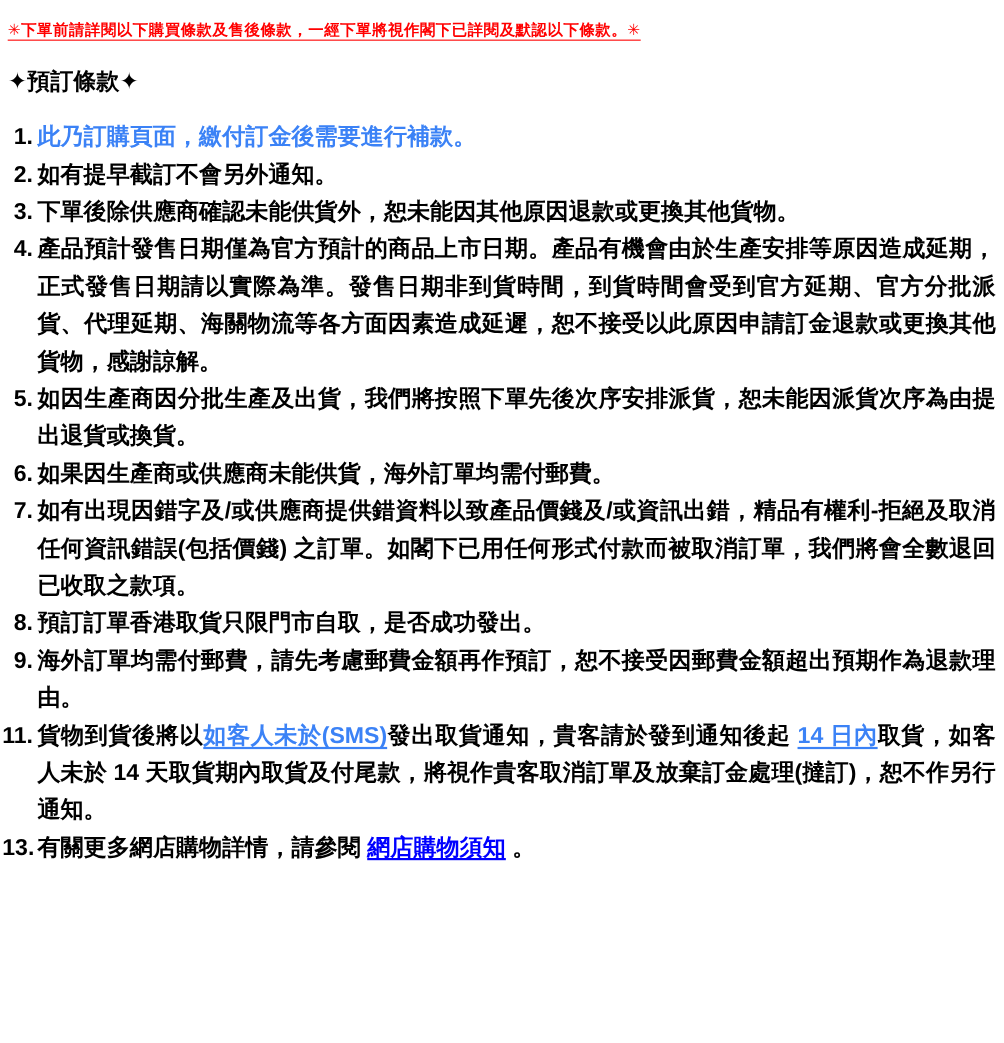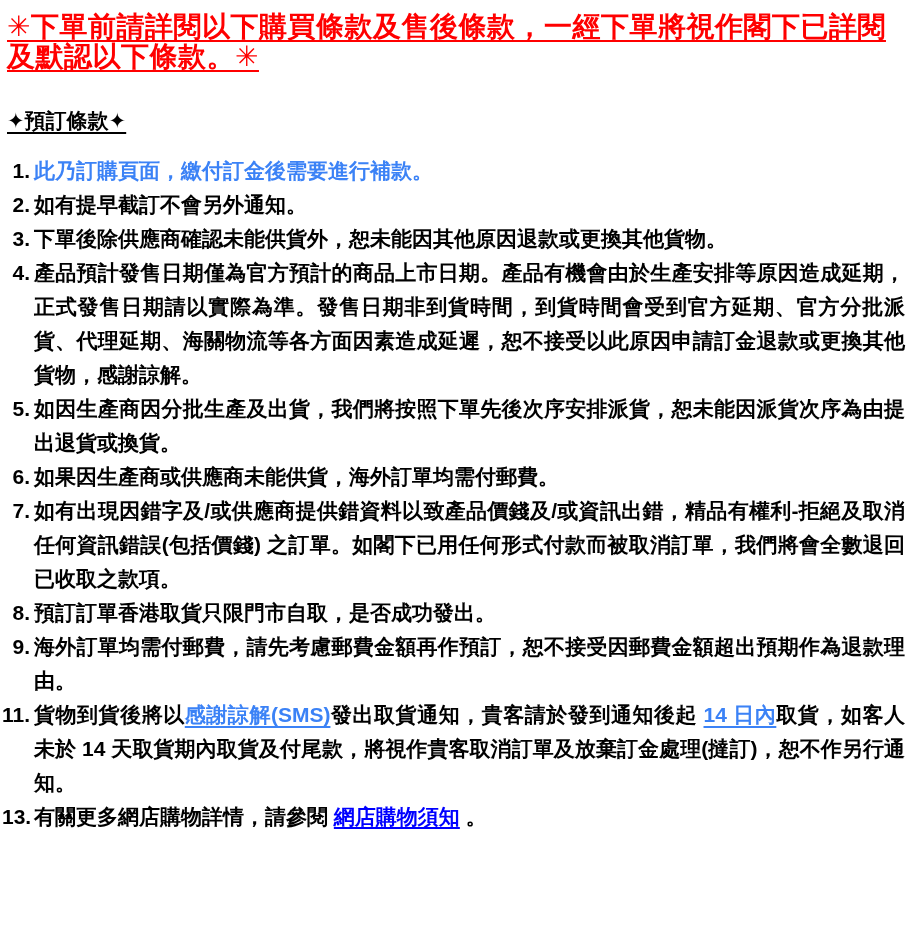--- a/index.html
+++ b/index.html
@@ -10,34 +10,33 @@
   body {
     width: 913px;
     box-sizing: border-box;
     padding: 10px 8px 12px 2px;
     font-family: "Liberation Sans", "DejaVu Sans", sans-serif;
     font-weight: bold;
     color: #000000;
     -webkit-font-smoothing: antialiased;
   }
   .header-notice {
-    font-size: 28px;
+    font-size: 14px;
     line-height: 30px;
     margin: 2px 0 20px 5px;
     color: #ff0000;
     text-decoration: underline;
     text-underline-offset: 4px;
     letter-spacing: 0.5px;
   }
   .section-heading {
     font-size: 21px;
     line-height: 26px;
-    margin: 16px 0 16px 5px;
+    margin: 0 0 16px 5px;
     display: inline-block;
-    text-decoration: underline;
     text-underline-offset: 4px;
   }
   .terms-list {
     margin-top: 4px;
   }
   .term-item {
     display: flex;
     align-items: flex-start;
     font-size: 21px;
     line-height: 34px;
@@ -106,19 +105,19 @@
     <div class="term-item">
       <span class="term-num">8.</span>
       <div class="term-text"><span>預訂訂單香港取貨只限門市自取，是否成功發出。</span></div>
     </div>
     <div class="term-item">
       <span class="term-num">9.</span>
       <div class="term-text"><span>海外訂單均需付郵費，請先考慮郵費金額再作預訂，恕不接受因郵費金額超出預期作為退款理由。</span></div>
     </div>
     <div class="term-item">
       <span class="term-num">11.</span>
-      <div class="term-text"><span>貨物到貨後將以</span><span class="seg-red seg-underline">感謝諒解(SMS)</span><span>發出取貨通知，貴客請於發到通知後起 </span><span class="seg-red seg-underline">14 日內</span><span>取貨，如客人未於 14 天取貨期內取貨及付尾款，將視作貴客取消訂單及放棄訂金處理(撻訂)，恕不作另行通知。</span></div>
+      <div class="term-text"><span>貨物到貨後將以</span><span class="seg-red seg-underline">如客人未於(SMS)</span><span>發出取貨通知，貴客請於發到通知後起 </span><span class="seg-red seg-underline">14 日內</span><span>取貨，如客人未於 14 天取貨期內取貨及付尾款，將視作貴客取消訂單及放棄訂金處理(撻訂)，恕不作另行通知。</span></div>
     </div>
     <div class="term-item">
       <span class="term-num">13.</span>
       <div class="term-text"><span>有關更多網店購物詳情，請參閱 </span><span class="seg-link">網店購物須知</span><span> 。</span></div>
     </div>
   </div>
 
 </body></html>

